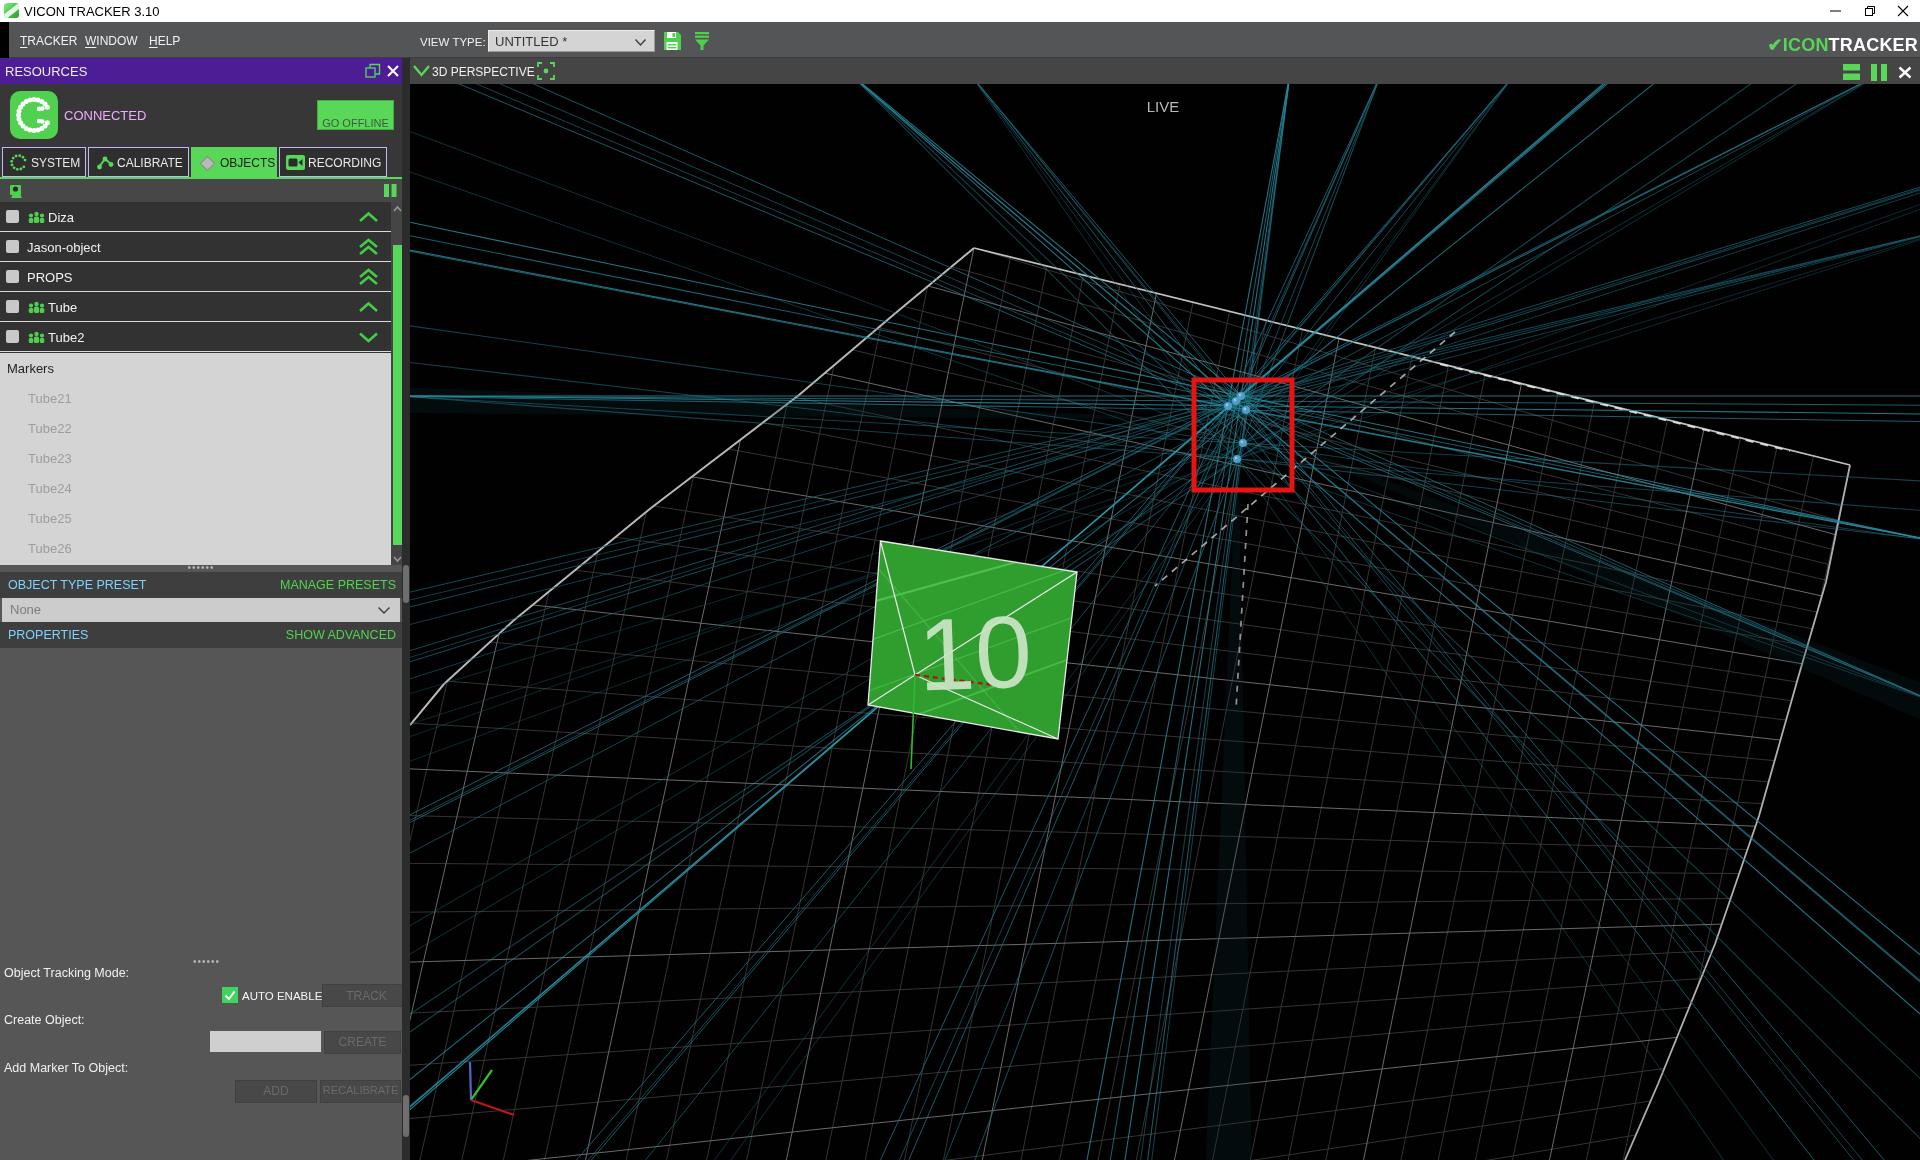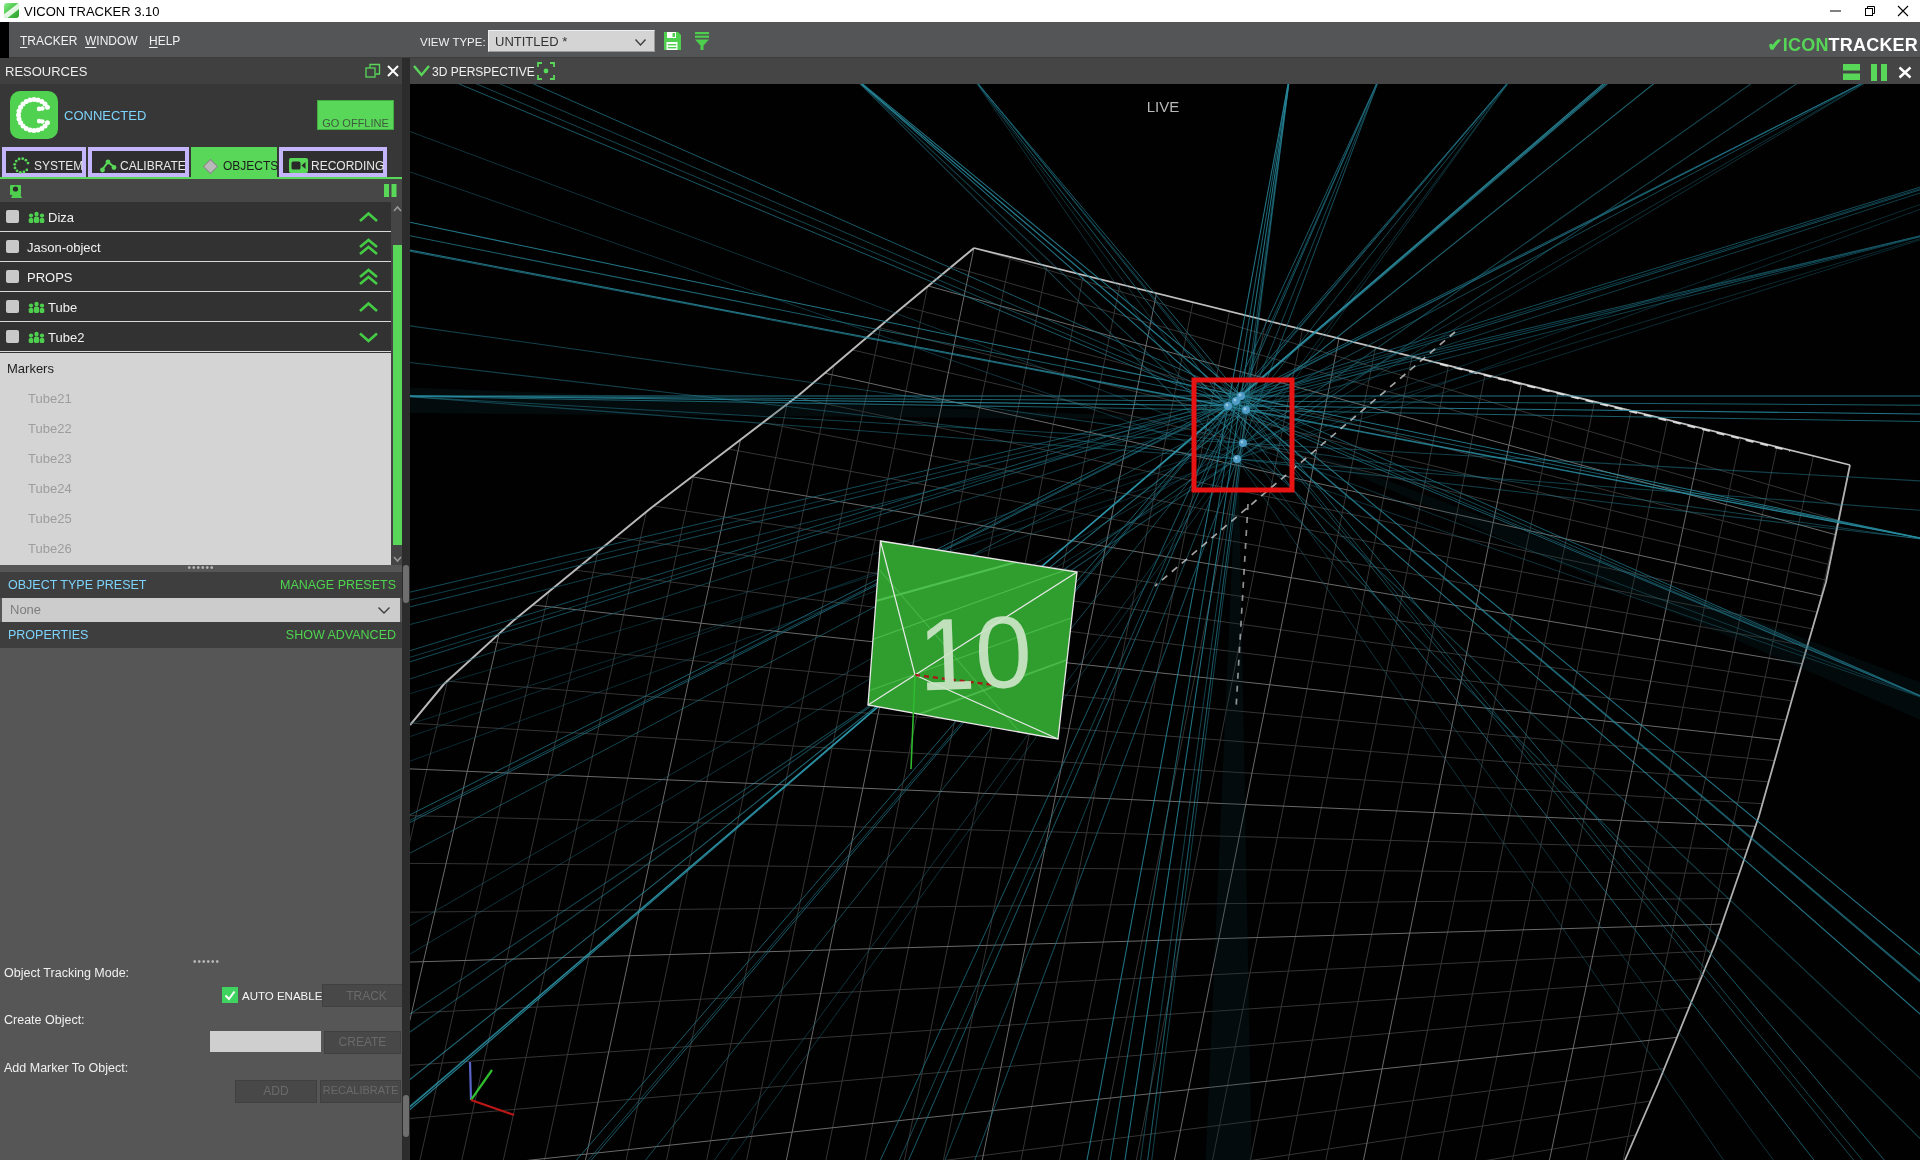--- a/index.html
+++ b/index.html
@@ -19,29 +19,29 @@
   .menuitem { position:absolute; top:12px; font-size:12px; color:#f1f1f1; }
   .menuitem u { text-decoration:underline; text-underline-offset:2px; }
   #viewtypelbl { position:absolute; left:411px; top:14px; font-size:11.5px; color:#f1f1f1; }
   #viewtypedd { position:absolute; left:479px; top:8px; width:167px; height:22px; background:#d4d4d4;
     border:1px solid #eeeeee; border-right-color:#9a9a9a; border-bottom-color:#9a9a9a;
     font-size:13px; color:#333; padding:3px 0 0 6px; }
   #logo { position:absolute; right:11px; top:12px; font-size:18px; font-weight:bold; letter-spacing:.2px; }
   #logo .v { color:#56d656; } #logo .t { color:#ffffff; font-weight:600; }
   
   #panel { position:absolute; left:0; top:58px; width:402px; height:1102px; background:#565656; }
-  #panhdr { position:absolute; left:0; top:0; width:402px; height:26px; background:#404040; }
+  #panhdr { position:absolute; left:0; top:0; width:402px; height:26px; background:#4c1d95; }
   #panhdr .t { position:absolute; left:5px; top:6px; font-size:13px; color:#ededed; }
   #connected { position:absolute; left:0; top:26px; width:402px; height:63px; background:#373737; }
   #conicon { position:absolute; left:10px; top:7px; width:48px; height:48px; background:#50d250; border-radius:10px; }
-  #connected .t { position:absolute; left:64px; top:24px; font-size:13px; color:#7dd3fc; }
+  #connected .t { position:absolute; left:64px; top:24px; font-size:13px; color:#f0abfc; }
   #gooffline { position:absolute; left:317px; top:16px; width:77px; height:30px; background:#58d758;
     border:1px solid #43ad43; font-size:11px; color:#3f5a3f; text-align:center; padding-top:16px; }
   #tabs { position:absolute; left:0; top:89px; width:402px; height:30px; background:#373737; }
-  .tab { position:absolute; top:0; height:30px; background:#2f2f30; border:4px solid #c4b5fd;
+  .tab { position:absolute; top:0; height:30px; background:#2f2f30; border:1px solid #c4b5fd;
     font-size:12px; color:#e8e8e8; }
   .tab .lbl { position:absolute; left:28px; top:8px; }
   .tab.active { background:#58d758; color:#1c1c1c; border-color:#58d758; }
   #greenline { position:absolute; left:0; top:119px; width:402px; height:2px; background:#58d758; }
   #listbar { position:absolute; left:0; top:121px; width:402px; height:23px; background:#474747; }
   #list { position:absolute; left:0; top:144px; width:402px; height:151px; background:#323232; }
   .row { position:absolute; left:0; width:391px; height:30px; border-bottom:1px solid #d9d9d9; background:#323232; }
   .row .cb { position:absolute; left:6px; top:8px; width:13px; height:13px; background:#c9c9c9; border-radius:2px; }
   .row .nm { position:absolute; top:8px; font-size:13px; color:#f2f2f2; }
   

